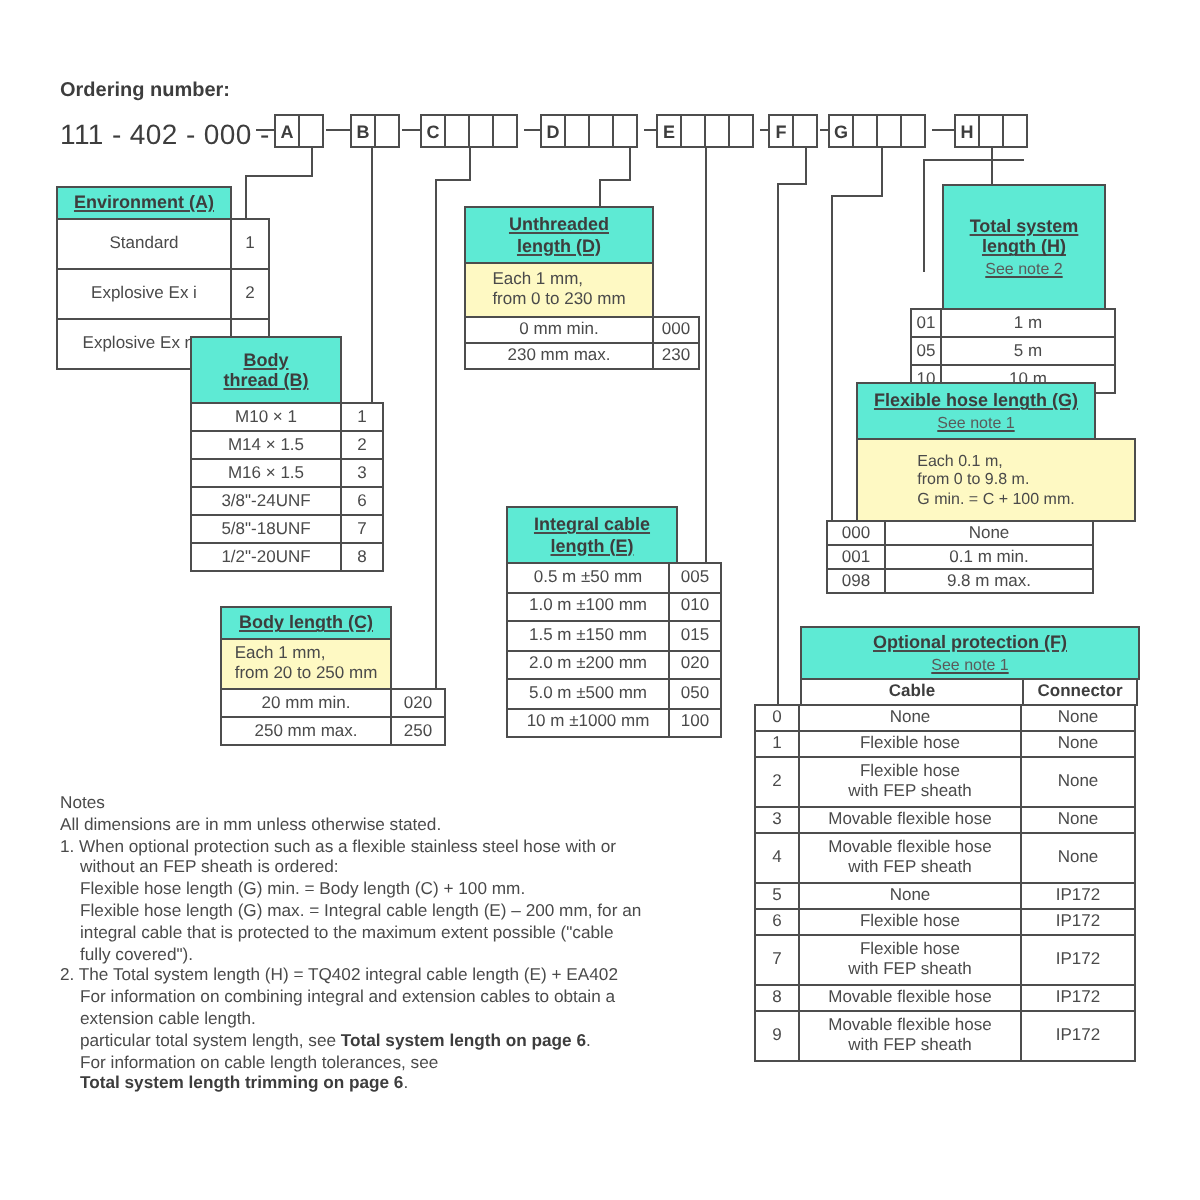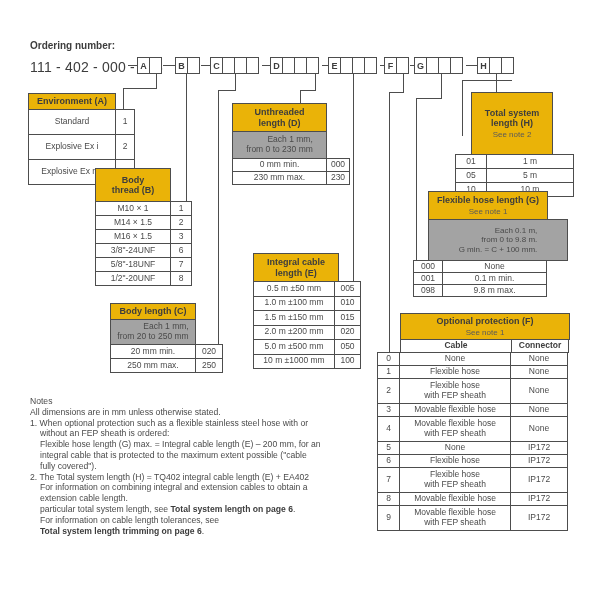--- a/index.html
+++ b/index.html
@@ -10,26 +10,26 @@
 
   .hdr{position:absolute;left:30px;top:40px;font-size:10px;font-weight:bold;color:#3d3d3d;z-index:2;}
   .onum{position:absolute;left:30px;top:59px;font-size:14px;font-weight:normal;color:#3d3d3d;z-index:2;letter-spacing:.2px;}
 
   .grp{position:absolute;top:57px;display:flex;z-index:2;}
   .cbox{width:13px;height:17px;border:1px solid #4d4d4d;background:#fff;box-sizing:border-box;
         display:flex;align-items:center;justify-content:center;font-size:9px;font-weight:bold;color:#3d3d3d;}
   .cbox + .cbox{margin-left:-1px;}
 
   .tbl{position:absolute;z-index:2;font-size:8.5px;line-height:1.15;}
-  .thead{border:1px solid #4d4d4d;background:#eab308;box-sizing:border-box;display:flex;flex-direction:column;
-         align-items:center;justify-content:center;text-align:center;white-space:pre-line;}
+  .thead{border:1px solid #4d4d4d;background:#5eead4;box-sizing:border-box;display:flex;flex-direction:column;
+         align-items:center;justify-content:center;text-align:center;white-space:pre-line;text-decoration:underline;}
   .ttl{font-weight:bold;font-size:9px;color:#3d3d3d;white-space:pre-line;}
   .tnote{font-size:8px;color:#5a5a5a;margin-top:1px;}
-  .tsub{border:1px solid #4d4d4d;background:#a3a3a3;box-sizing:border-box;margin-top:-1px;display:flex;
-        align-items:center;justify-content:center;text-align:right;white-space:pre-line;}
+  .tsub{border:1px solid #4d4d4d;background:#fef9c3;box-sizing:border-box;margin-top:-1px;display:flex;
+        align-items:center;justify-content:center;text-align:left;white-space:pre-line;}
   .trow{display:flex;margin-top:-1px;}
   .tcell{border:1px solid #4d4d4d;background:#fff;box-sizing:border-box;display:flex;align-items:center;
          justify-content:center;text-align:center;white-space:pre-line;}
   .trow .tcell + .tcell{margin-left:-1px;}
 
   #tblA{left:28px;top:93px}
   #tblA .thead{width:88px;height:17px}
   #tblA .tcell{height:26px}
   #tblA .col-label{width:88px}
   #tblA .col-code{width:20px}
@@ -56,21 +56,21 @@
 
   #tblE{left:253px;top:253px}
   #tblE .thead{width:86px;height:29px}
   #tblE .tcell{height:15.5px}
   #tblE .col-label{width:82px}
   #tblE .col-code{width:27px}
 
   #tblH{left:455px;top:92px}
   #tblH .thead{margin-left:16px;width:82px;height:63px}
   #tblH .tcell{height:15px}
-  #tblH .col-code{width:32px}
+  #tblH .col-code{width:16px}
   #tblH .col-label{width:88px}
 
   #tblG{left:413px;top:191px}
   #tblG .thead{margin-left:15px;width:120px;height:29px}
   #tblG .tsub{margin-left:15px;width:140px;height:42px;font-size:8px}
   #tblG .tcell{height:13px}
   #tblG .col-code{width:30px}
   #tblG .col-label{width:105px}
 
   #tblF{left:377px;top:313px}
@@ -391,20 +391,21 @@
           <div class="tcell col-connector">IP172</div>
         </div>
       </div>
   </div>
 
   <div id="notes">
       <div class="note-line"><span>Notes</span></div>
       <div class="note-line"><span>All dimensions are in mm unless otherwise stated.</span></div>
       <div class="note-line"><span>1. When optional protection such as a flexible stainless steel hose with or</span></div>
       <div class="note-line ind"><span>without an FEP sheath is ordered:</span></div>
+      <div class="note-line ind"><span>Flexible hose length (G) min. = Body length (C) + 100 mm.</span></div>
       <div class="note-line ind"><span>Flexible hose length (G) max. = Integral cable length (E) – 200 mm, for an</span></div>
       <div class="note-line ind"><span>integral cable that is protected to the maximum extent possible ("cable</span></div>
       <div class="note-line ind"><span>fully covered").</span></div>
       <div class="note-line"><span>2. The Total system length (H) = TQ402 integral cable length (E) + EA402</span></div>
       <div class="note-line ind"><span>For information on combining integral and extension cables to obtain a</span></div>
       <div class="note-line ind"><span>extension cable length.</span></div>
       <div class="note-line ind"><span>particular total system length, see </span><span class="b">Total system length on page 6</span><span>.</span></div>
       <div class="note-line ind"><span>For information on cable length tolerances, see</span></div>
       <div class="note-line ind"><span class="b">Total system length trimming on page 6</span><span>.</span></div>
     </div>

